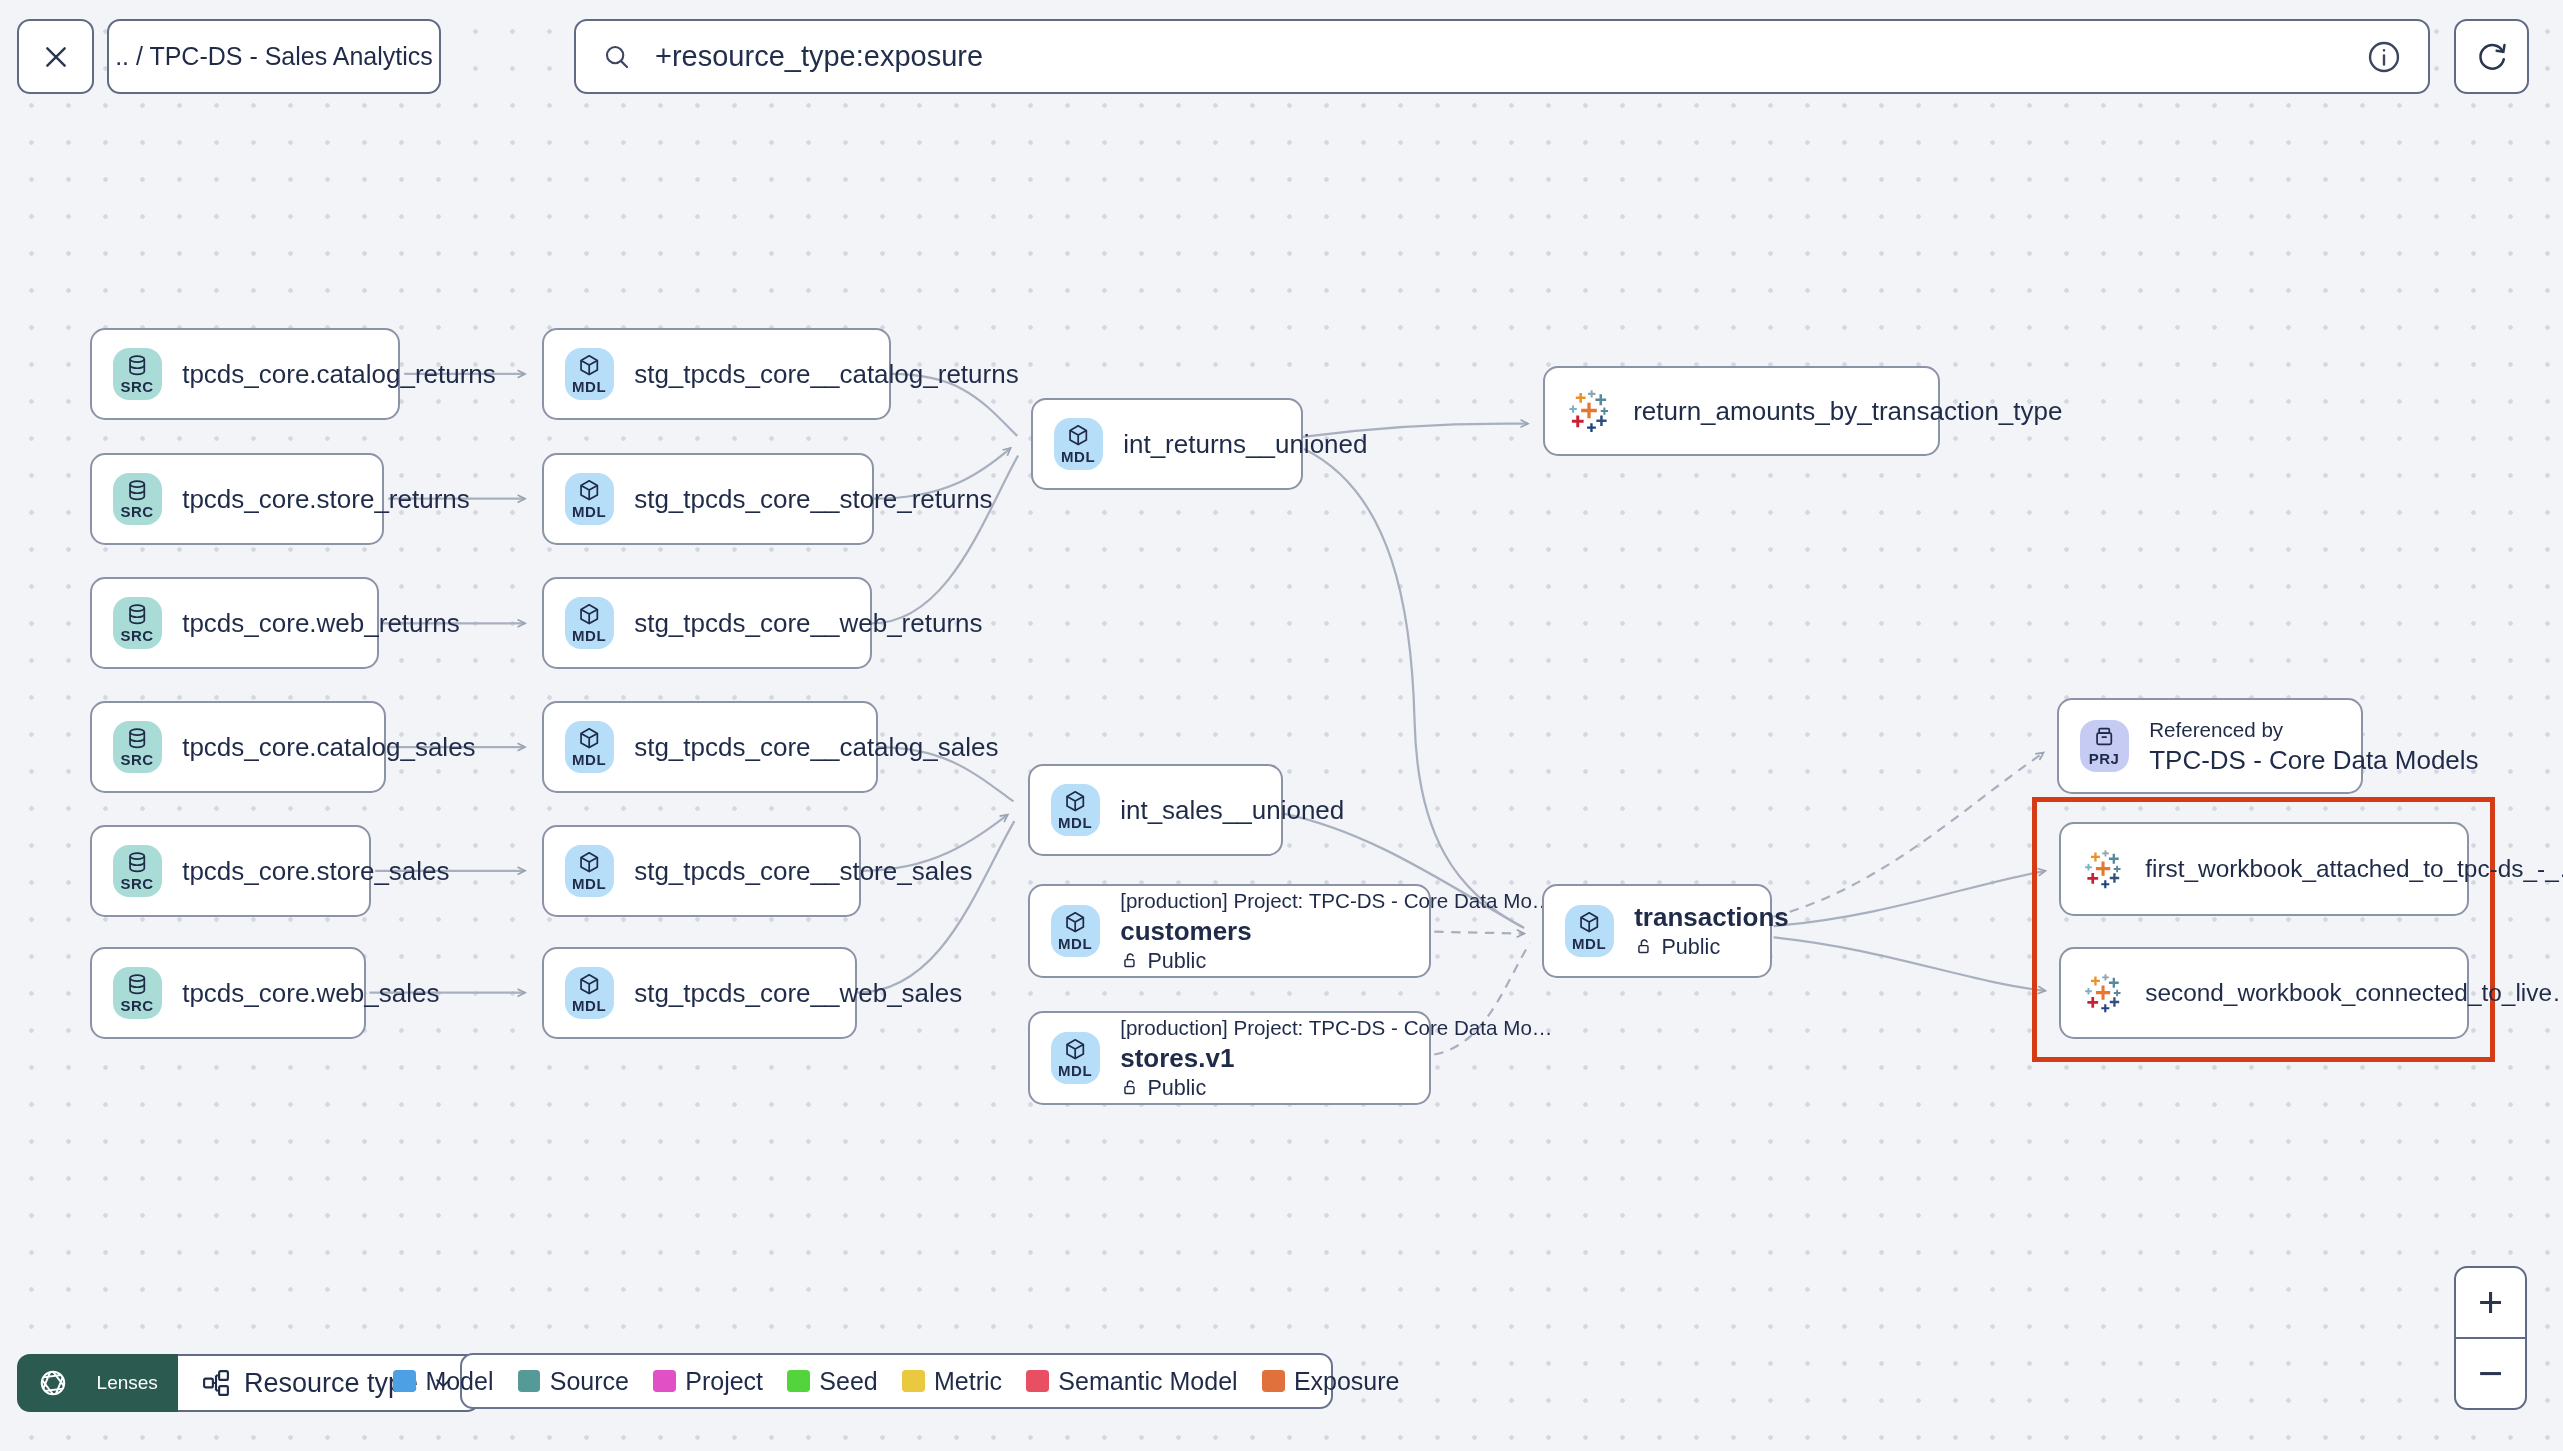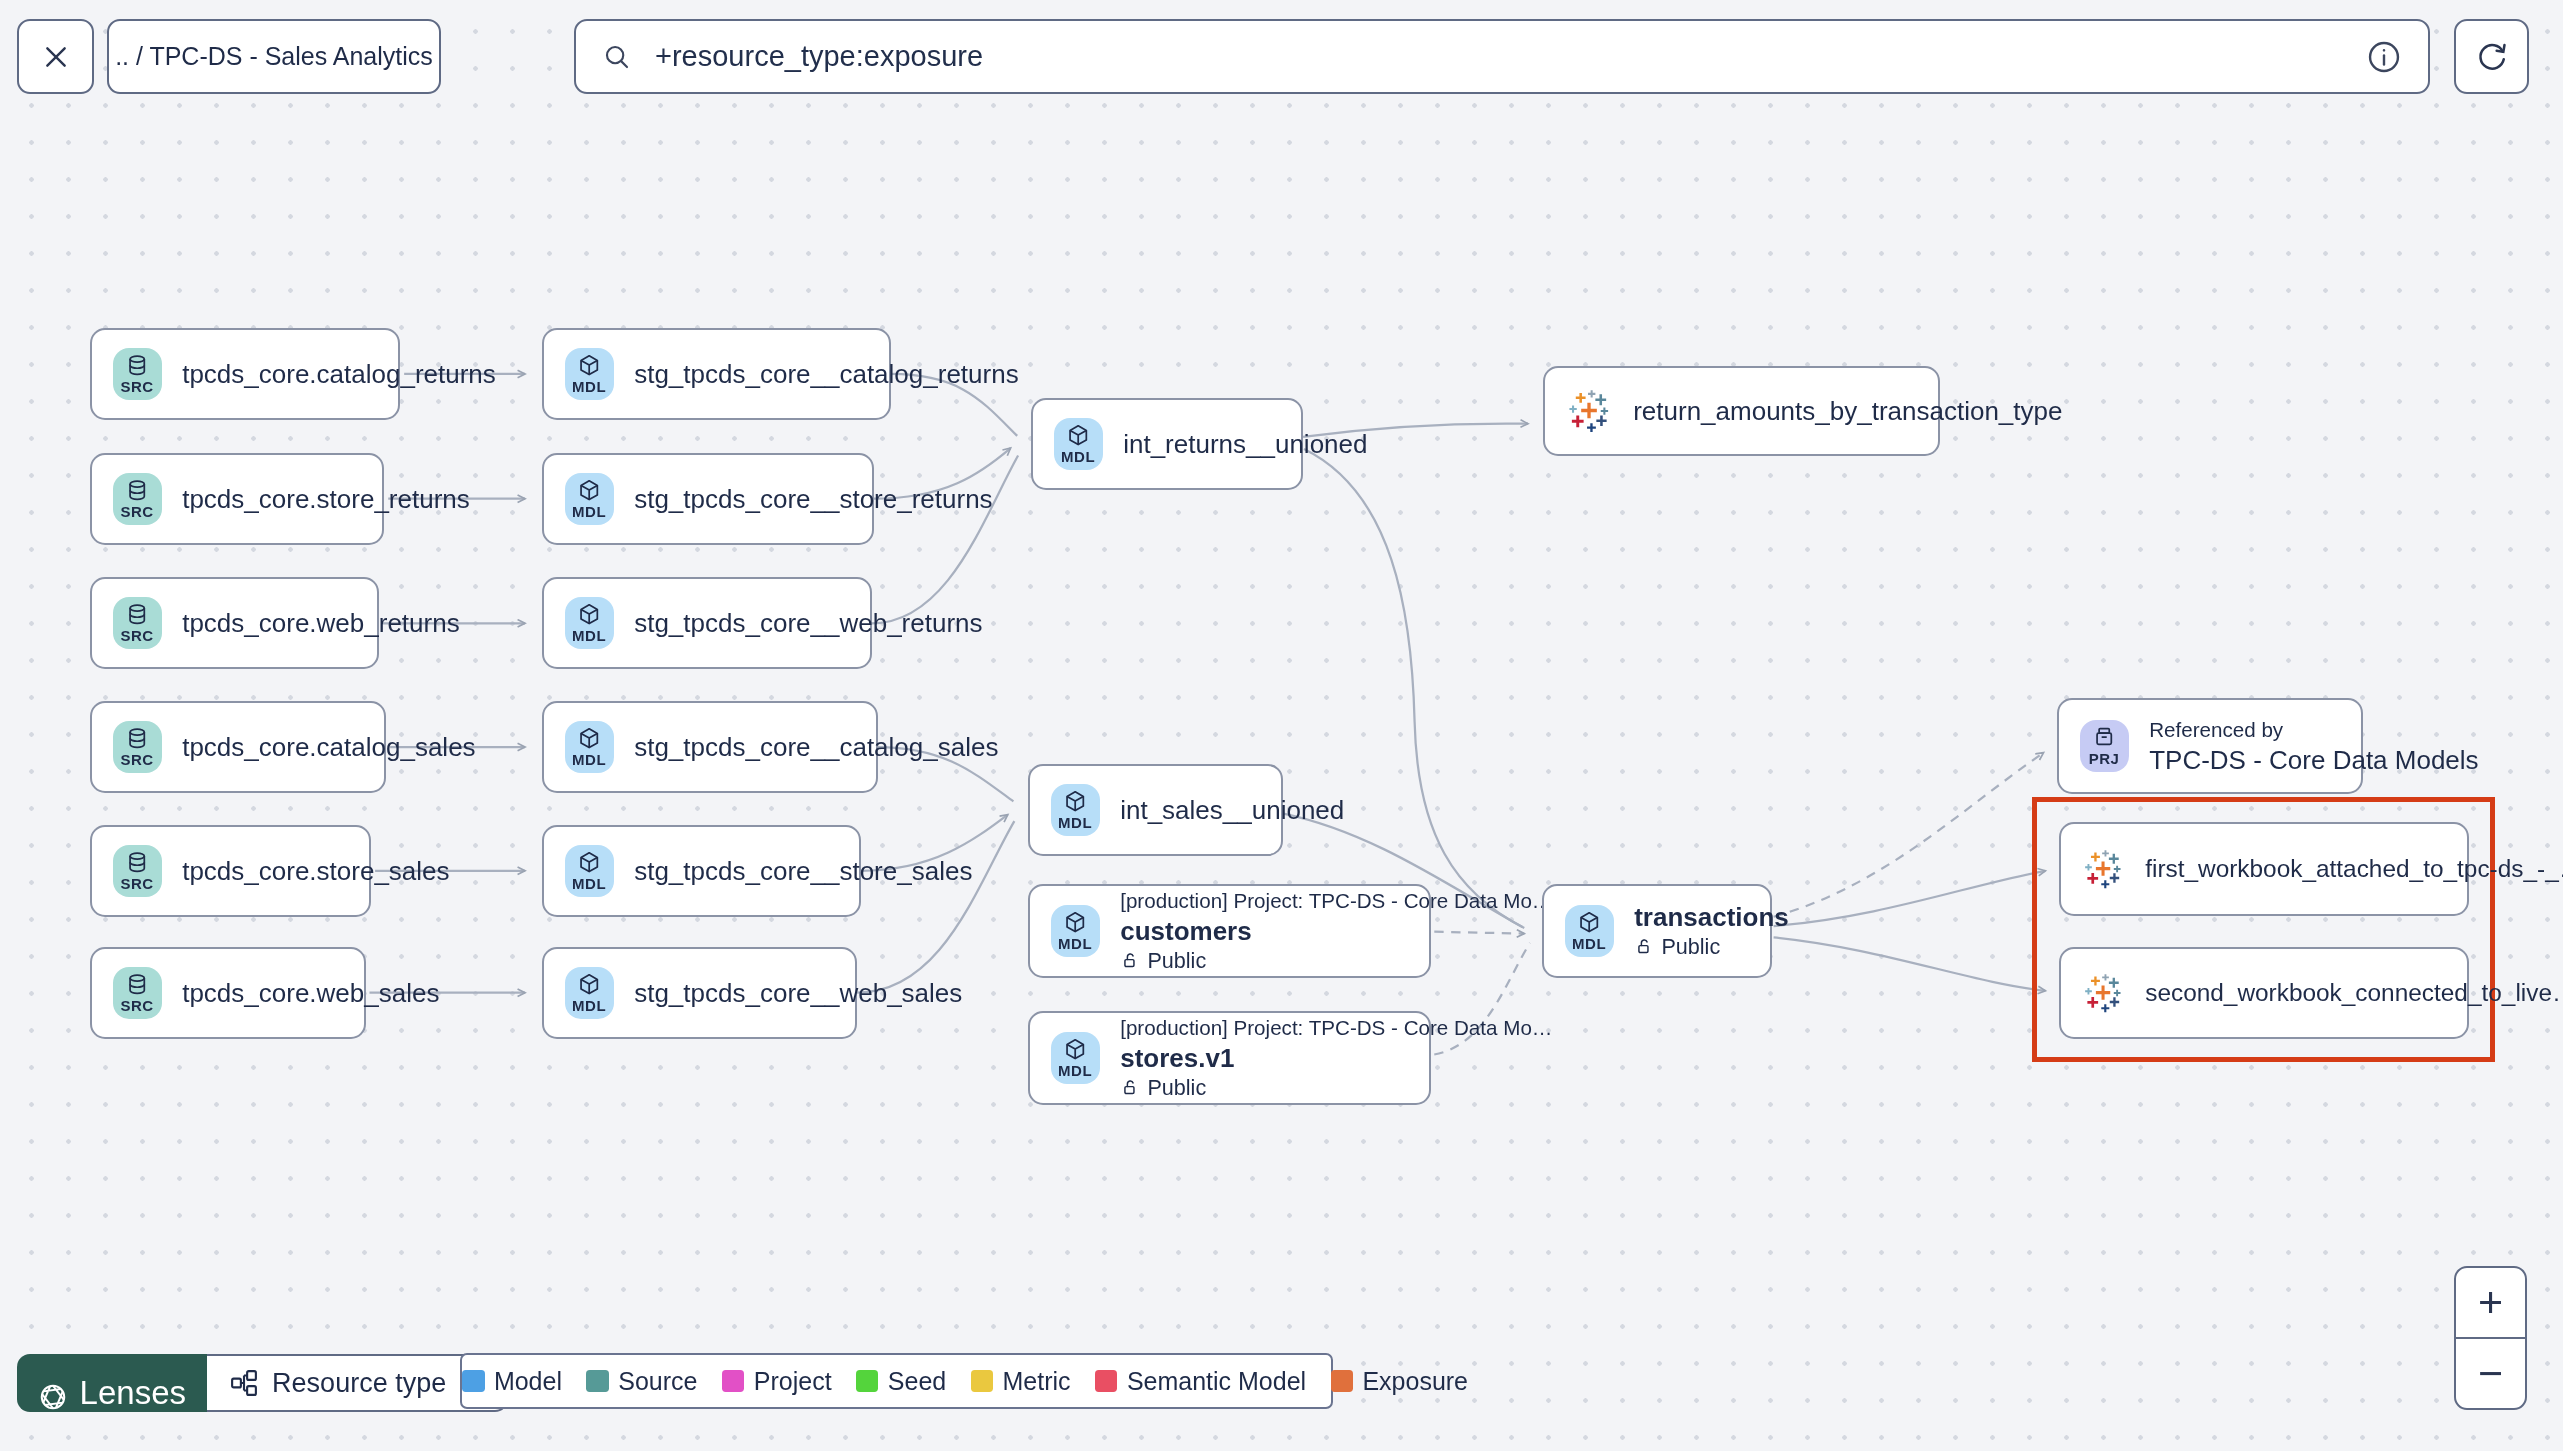--- a/index.html
+++ b/index.html
@@ -70,35 +70,35 @@
   #edges { position: absolute; left: 0; top: 0; z-index: 1; }
 
   
   .lenses-group {
     left: 17px; top: 1354px; height: 58px;
     display: flex; align-items: stretch; z-index: 5;
   }
   .lenses-btn {
     background: #2b5a50; color: #fff;
     border-radius: 13px 0 0 13px;
-    display: flex; align-items: flex-end; gap: 12px;
-    padding: 0 20.6px; font-size: 33px; font-weight: 500;
+    display: flex; align-items: center; gap: 29px;
+    padding: 0 20.6px; font-size: 19px; font-weight: 500;
     cursor: pointer;
   }
   .restype-btn {
     background: #fff; border: 2.3px solid #5f6a84; border-left: none;
     border-radius: 0 13px 13px 0;
     display: flex; align-items: center; gap: 13px;
     padding: 0 22.5px; font-size: 27px; font-weight: 500; color: #1f2b48;
     cursor: pointer;
   }
   .legend {
     left: 460px; top: 1353px; width: 873px; height: 56px;
-    background: #fff; border: 2.3px solid #6a7490; border-radius: 7px;
-    display: flex; align-items: center; gap: 24.4px;
+    background: #fff; border: 2.3px solid #6a7490; border-radius: 13px;
+    display: flex; align-items: center; justify-content: center; gap: 24.4px;
     font-size: 25px; z-index: 5;
   }
   .legend-item { display: flex; align-items: center; gap: 9.4px; white-space: nowrap; }
   .swatch { width: 22.5px; height: 22.5px; border-radius: 3.7px; display: inline-block; flex: none; }
 
   .zoomctl {
     left: 2454px; top: 1266px; width: 73px; height: 144px;
     background: #fff; border: 2.3px solid #5f6a84; border-radius: 13px;
     display: flex; flex-direction: column; z-index: 5; overflow: hidden;
   }

